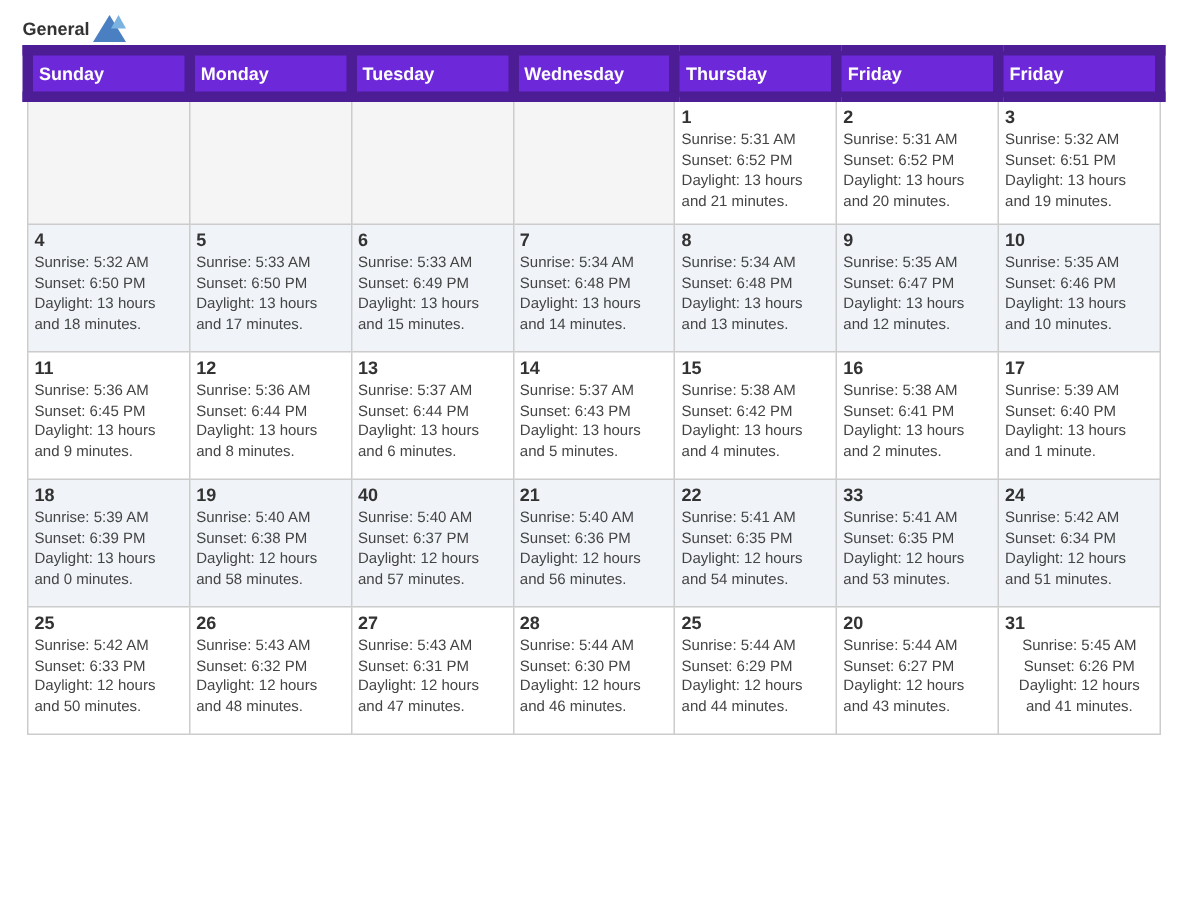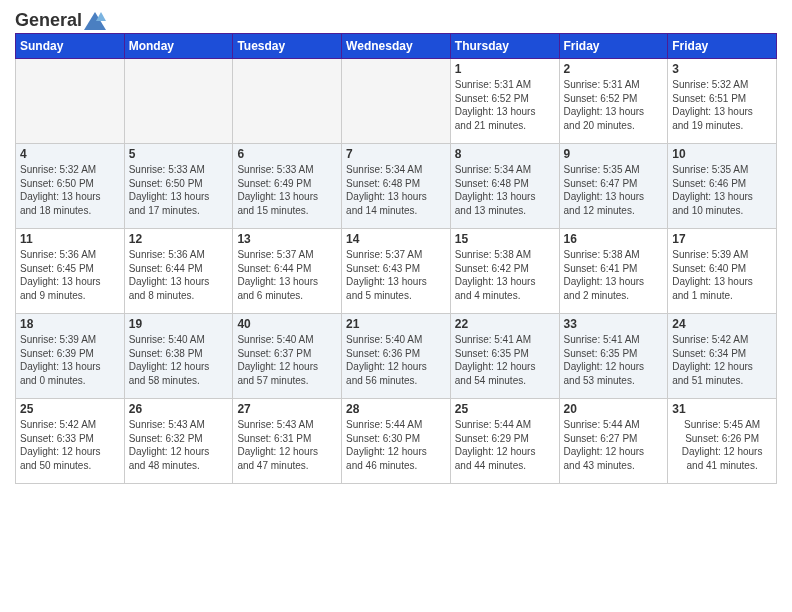--- a/index.html
+++ b/index.html
@@ -38,27 +38,27 @@
     .location {
       font-size: 14px;
       color: #555;
     }
     .calendar {
       width: 100%;
       border-collapse: collapse;
       table-layout: fixed;
     }
     .calendar th {
-      background: #1d4ed8;
+      background: #6d28d9;
       color: #fff;
       font-size: 12px;
       font-weight: bold;
       padding: 5px 4px;
       text-align: left;
-      border: 1px solid #4c1d95;
+      border: 7px solid #4c1d95;
     }
     .calendar td {
       border: 1px solid #ccc;
       vertical-align: top;
       padding: 3px 4px;
       font-size: 10px;
       color: #333;
       height: 85px;
       background: #fff;
     }
@@ -83,21 +83,21 @@
     
     .row-even td:not(.empty) { background: #f0f4f8; }
     .row-odd td:not(.empty) { background: #fff; }
   </style>
 </head>
 <body>
 
 <div class="header">
   <div class="logo">
     <div class="logo-row">
-      <span style="font-size:18px;font-weight:bold;color:#333;">General</span>
+      <span style="font-size:12px;font-weight:bold;color:#333;">General</span>
       <svg width="22" height="18" viewBox="0 0 22 18">
         <polygon points="11,0 22,18 0,18" fill="#4a7fc1"></polygon>
         <polygon points="17,0 22,9 12,9" fill="#7ab3e0"></polygon>
       </svg>
     </div>
     <span style="font-size:18px;font-weight:bold;color:#4a7fc1;margin-top:-4px;"></span>
   </div>
   <div class="title-block">
     <div class="month-year"></div>
     <div class="location"></div>

